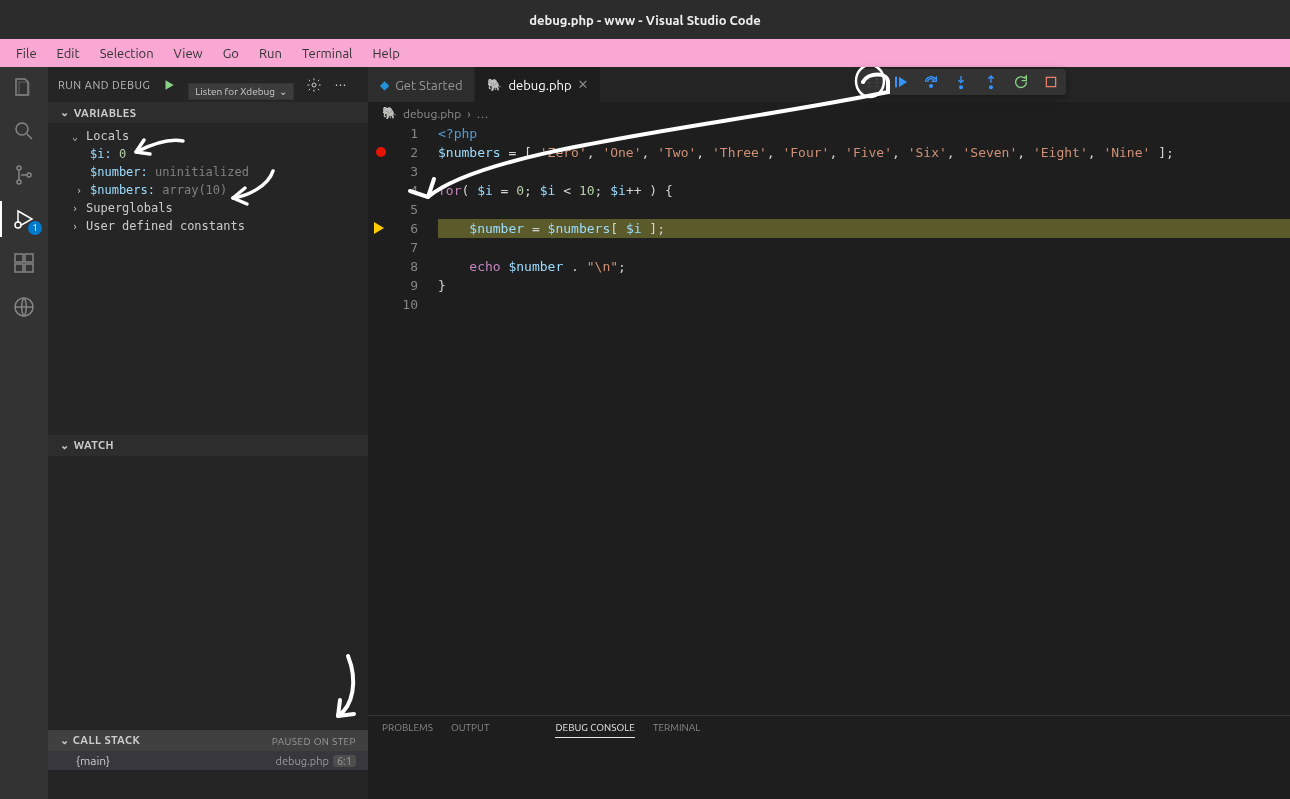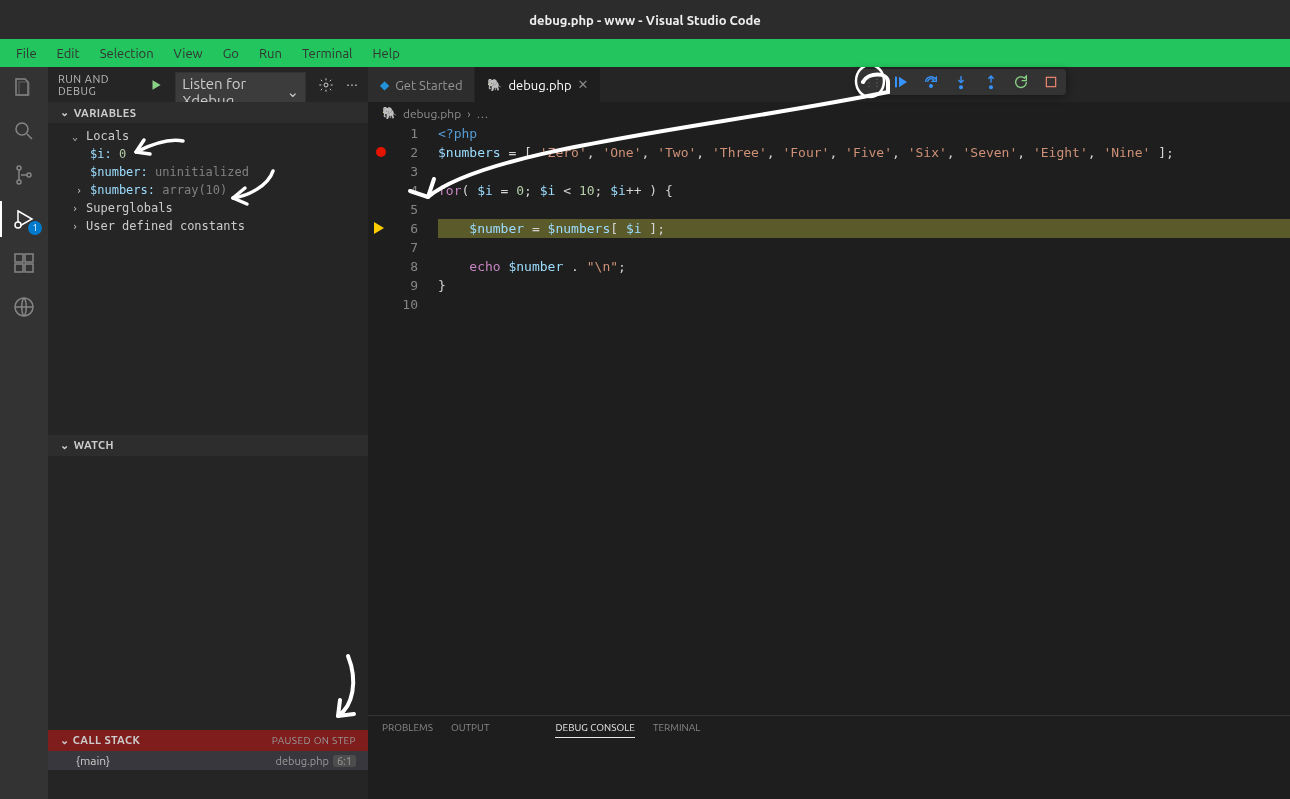--- a/index.html
+++ b/index.html
@@ -15,21 +15,21 @@
 .titlebar {
   background: #2c2c2c;
   height: 39px;
   display: flex;
   align-items: center;
   justify-content: center;
   color: #eeeeee;
   font-weight: bold;
 }
 .menubar {
-  background: #22c55e;
+  background: #f9a8d4;
   color: #333;
   height: 28px;
   display: flex;
   align-items: center;
   padding: 0 8px;
   gap: 4px;
 }
 .menubar span { padding: 4px 8px; cursor: pointer; }
 .main {
   display: flex;
@@ -72,43 +72,43 @@
   display: flex; align-items: center;
   padding: 0 10px;
   gap: 12px;
   color: #bbb;
 }
 .sidebar-header .title {
   font-size: 11px; letter-spacing: 0.5px;
 }
 .config-dd {
   background: #3c3c3c; border: 1px solid #333;
-  padding: 2px 6px; font-size: 15px; color: #ccc;
+  padding: 2px 6px; font-size: 10px; color: #ccc;
   display: flex; align-items: center; gap: 4px; margin-top: 14px;
 }
 .play-tri { color: #89d185; }
 .section-hdr {
   background: #2d2d2d; color: #ccc; font-size: 11px;
   padding: 4px 12px; font-weight: bold; letter-spacing: .4px;
   display: flex; align-items: center; gap: 4px;
 }
 .section-body { padding: 4px 0; }
 .tree-row {
   display: flex; align-items: center; padding: 2px 0 2px 24px;
   color: #ccc; font-family: "Monaco","Menlo",monospace; font-size: 12px;
 }
 .tree-row.indent1 { padding-left: 42px; }
 .tree-row .chev { width: 14px; color: #ccc; font-size: 10px; }
 .tree-row .varname { color: #9cdcfe; }
 .tree-row .vartype { color: #808080; }
 .tree-row .varval { color: #b5cea8; }
 .section-fill { flex: 1; }
 .callstack-hdr {
-  display: flex; justify-content: space-between; align-items: center;
-  background: #7f1d1d; padding: 4px 12px; font-size: 11px;
+  display: flex; justify-content: space-between; align-items: flex-end;
+  background: #404040; padding: 4px 12px; font-size: 11px;
   font-weight: bold; letter-spacing: .4px;
 }
 .callstack-row {
   display: flex; justify-content: space-between; align-items: center;
   padding: 3px 12px 3px 28px; font-size: 12px;
   background: #37373d;
 }
 .cs-loc { color: #9a9a9a; font-size: 11px; display: flex; gap: 4px; align-items: center;}
 .cs-badge { background: #4d4d4d; border-radius: 3px; padding: 0 4px;}
 .editor-area {

